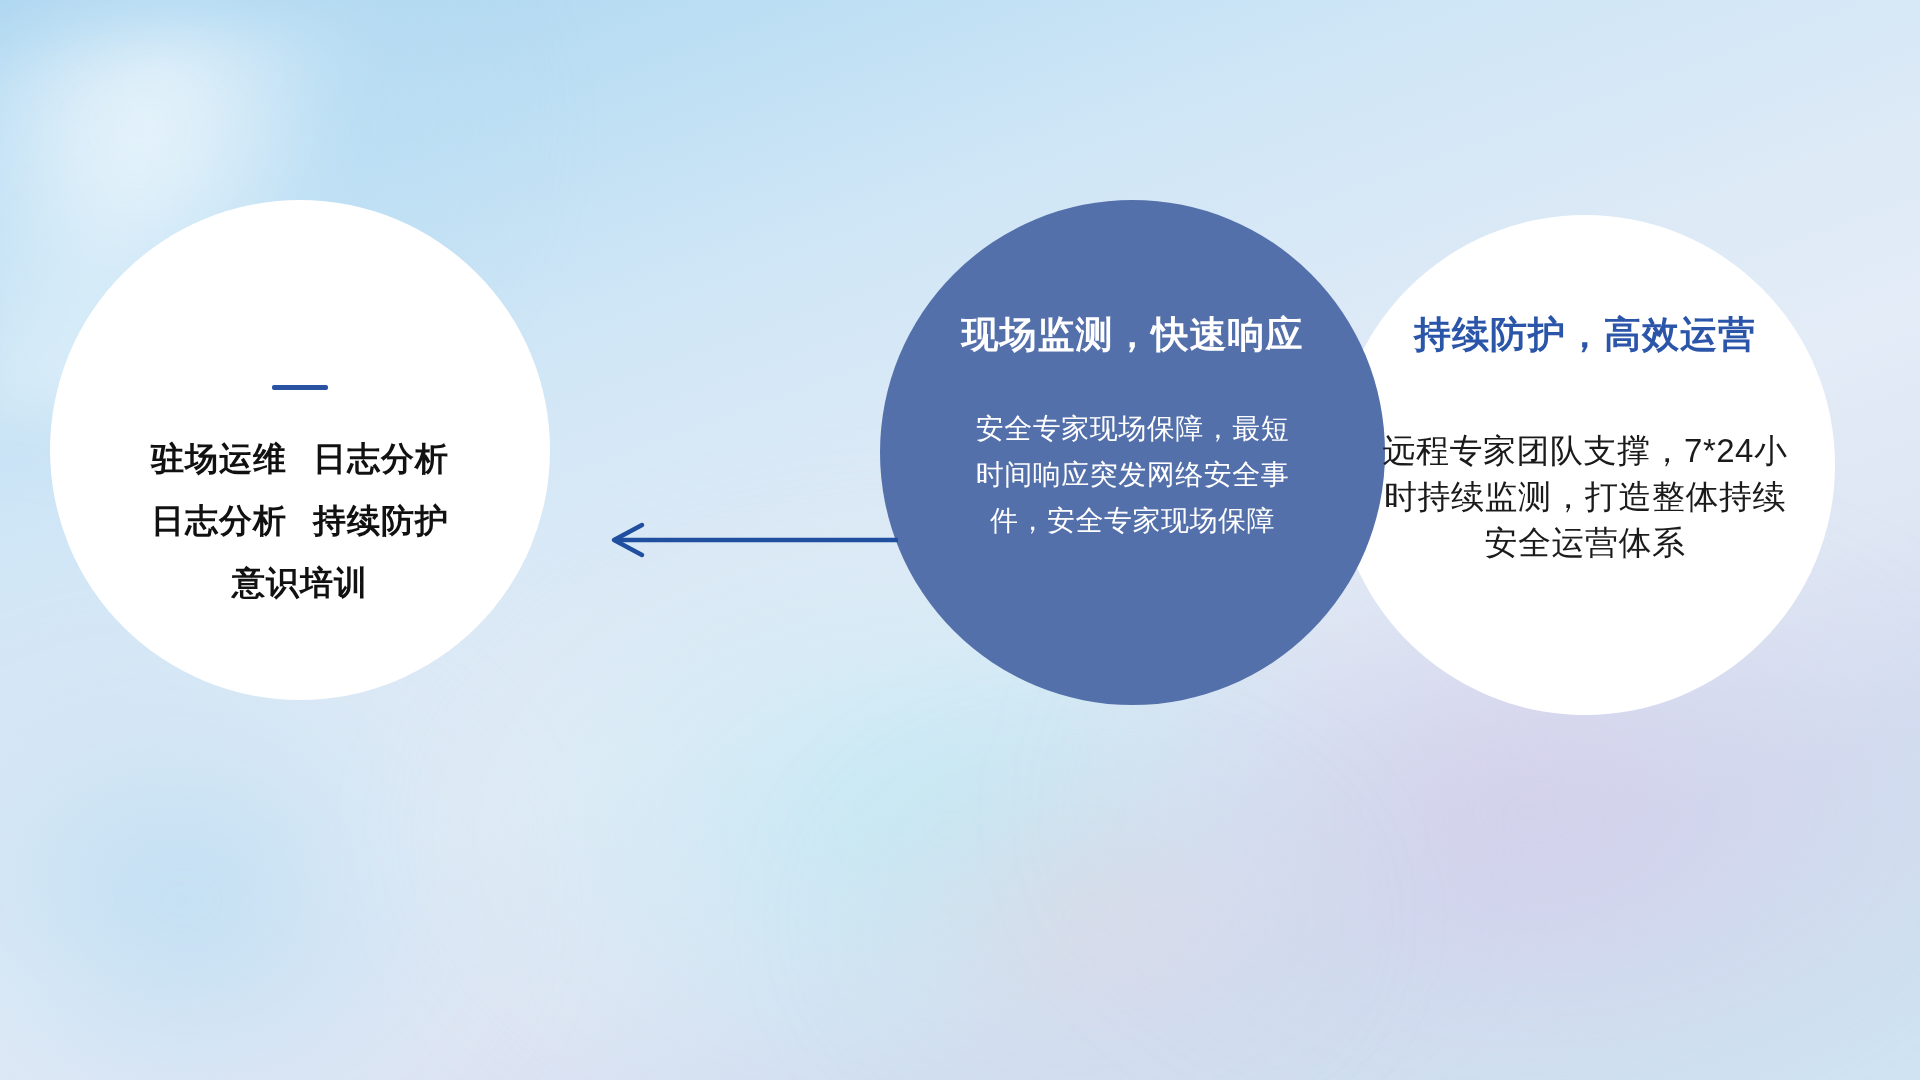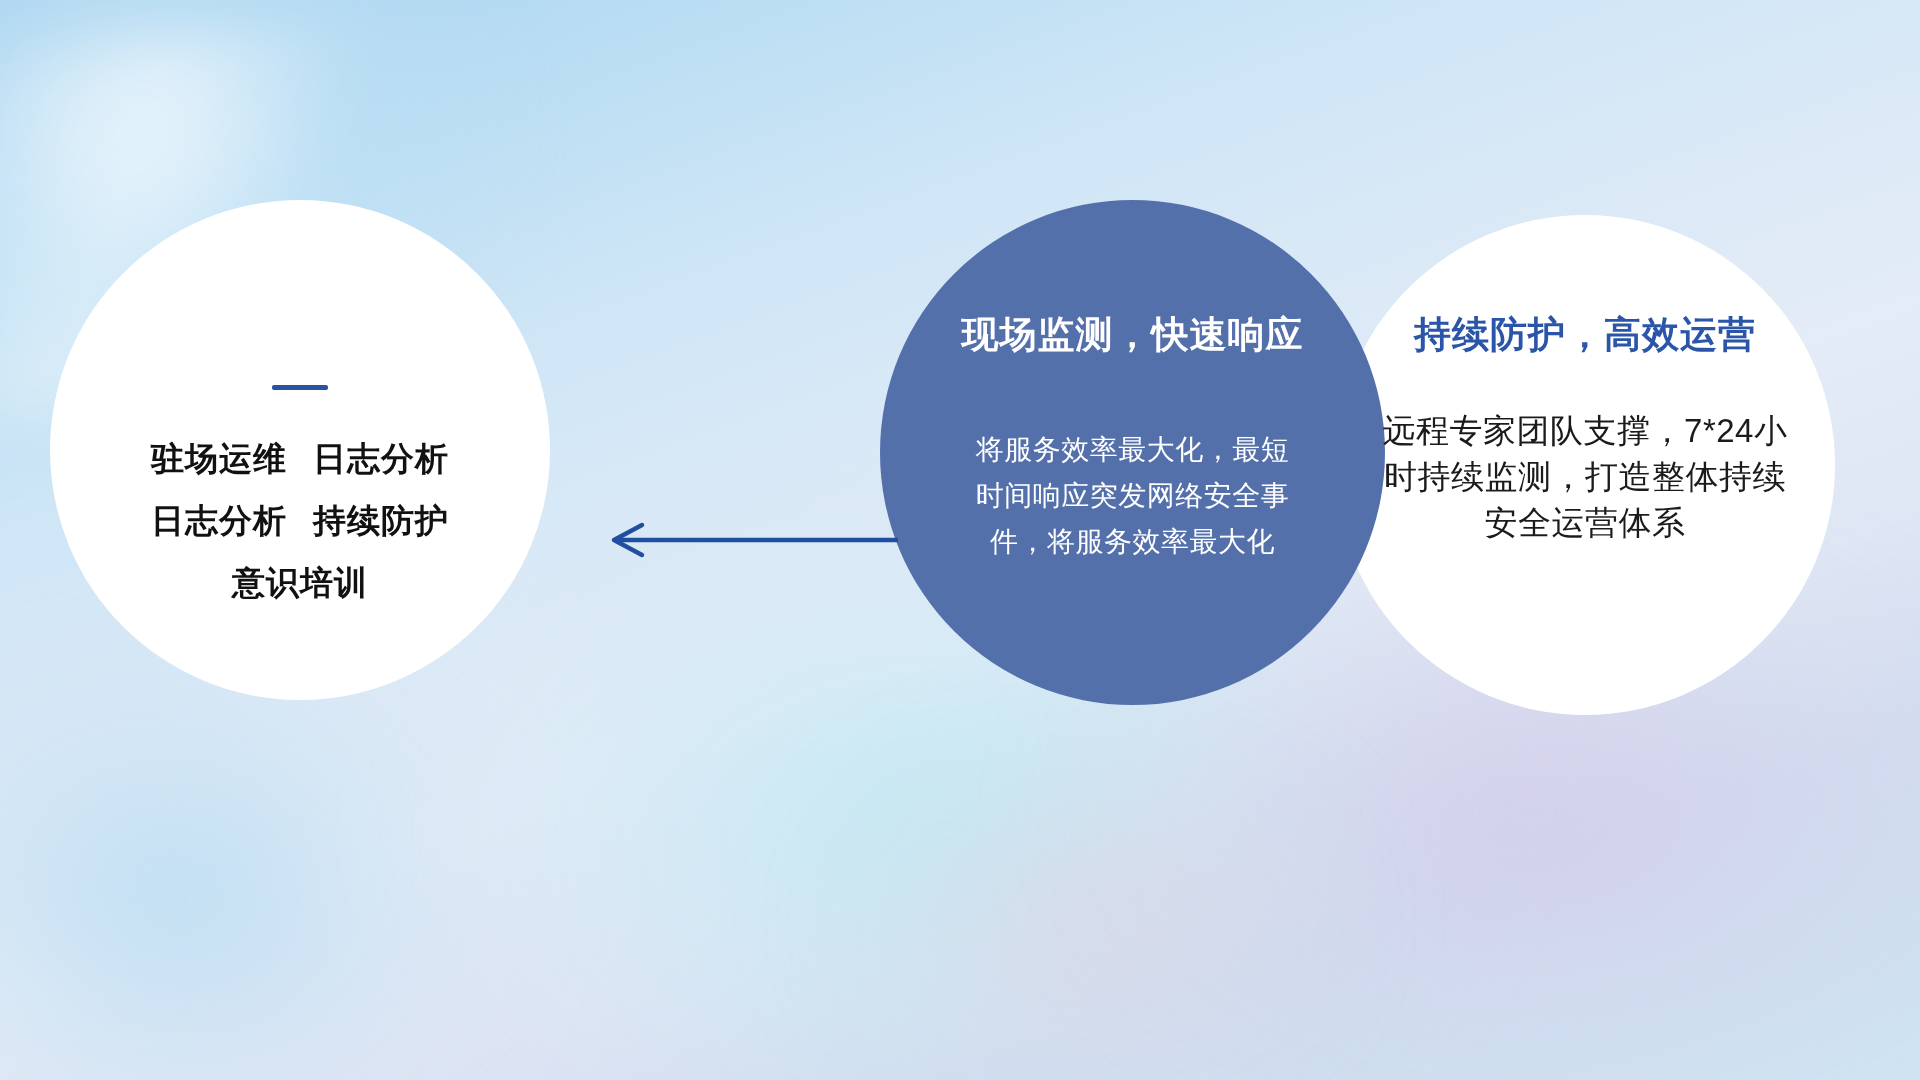--- a/index.html
+++ b/index.html
@@ -176,21 +176,20 @@
     position: absolute;
     left: 880px;
     top: 200px;
     width: 505px;
     height: 505px;
     z-index: 6;
     display: flex;
     flex-direction: column;
     align-items: center;
     pointer-events: none;
-    gap: 21px;
   }
   .mid-title {
     margin-top: 110px;
     font-size: 37px;
     font-weight: bold;
     color: #ffffff;
     letter-spacing: 1px;
     white-space: nowrap;
   }
   .mid-body {
@@ -207,20 +206,21 @@
     position: absolute;
     left: 1335px;
     top: 215px;
     width: 500px;
     height: 500px;
     z-index: 7;
     display: flex;
     flex-direction: column;
     align-items: center;
     pointer-events: none;
+    gap: 20px;
   }
   .right-title {
     margin-top: 95px;
     font-size: 37px;
     font-weight: bold;
     color: #2b55a8;
     letter-spacing: 1px;
     white-space: nowrap;
   }
   .right-body {
@@ -270,21 +270,21 @@
       </div>
     </div>
   </div>
 
   <div class="circle circle-right"></div>
 
   <div class="circle circle-mid"></div>
 
   <div class="mid-content">
     <div class="mid-title">现场监测，快速响应</div>
-    <div class="mid-body">将服务效率最大化，最短时间响应突发网络安全事件，将服务效率最大化</div>
+    <div class="mid-body">安全专家现场保障，最短时间响应突发网络安全事件，安全专家现场保障</div>
   </div>
 
   <div class="right-content">
     <div class="right-title">持续防护，高效运营</div>
     <div class="right-body">远程专家团队支撑，7*24小时持续监测，打造整体持续安全运营体系</div>
   </div>
 
   <svg class="arrow" viewBox="0 0 300 40">
     <line x1="298" y1="20" x2="18" y2="20" stroke="#1f4f9e" stroke-width="4.5"></line>
     <polyline points="42,5 14,20 42,35" fill="none" stroke="#1f4f9e" stroke-width="4.5" stroke-linecap="round" stroke-linejoin="round"></polyline>

